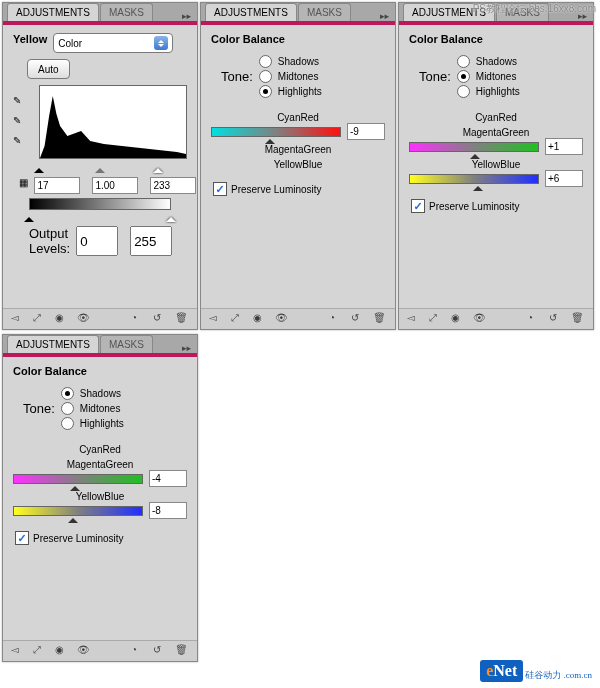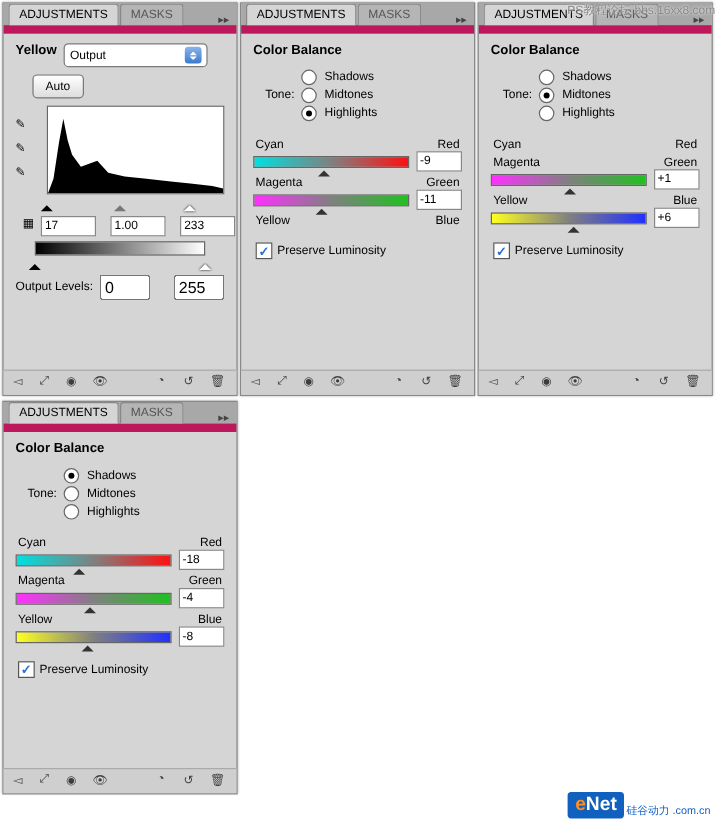--- a/index.html
+++ b/index.html
@@ -1,17 +1,17 @@
 <!DOCTYPE html>
 <html><head>
 <meta charset="utf-8">
 <style>
   body{margin:0;background:#fff;font-family:"Lucida Grande",Arial,sans-serif;font-size:10px;color:#000;width:600px;height:688px;position:relative}
   .panel{position:absolute;background:#d5d5d5;border:1px solid #888;box-shadow:0 0 2px rgba(0,0,0,.3)}
-  .tabbar{display:flex;background:#a8a8a8;height:18px;align-items:flex-end;padding:0 4px;border-bottom:7px solid #be185d}
+  .tabbar{display:flex;background:#a8a8a8;height:18px;align-items:flex-end;padding:0 4px;border-bottom:4px solid #be185d}
   .tab{background:#d5d5d5;padding:3px 8px;font-size:10px;border:1px solid #888;border-bottom:none;margin-right:1px;border-radius:3px 3px 0 0}
   .tab.inactive{background:#b5b5b5;color:#555}
   .collapse{margin-left:auto;font-size:9px;color:#444;padding:0 2px}
   .body{padding:8px 10px}
   .title{font-weight:bold;font-size:11px;margin-bottom:8px}
   .dd{display:inline-flex;align-items:center;background:#fff;border:1px solid #7a7a7a;border-radius:4px;height:18px;padding:0 4px;box-shadow:inset 0 1px 0 #fff}
   .dd .sel{flex:1}
   .dd .arr{width:14px;height:14px;background:linear-gradient(#8ab4e8,#3a7ad0);border-radius:3px;display:flex;flex-direction:column;align-items:center;justify-content:center;gap:1px}
   .dd .arr::before,.dd .arr::after{content:"";border:3px solid transparent}
   .dd .arr::before{border-bottom-color:#fff}
@@ -23,61 +23,61 @@
   .histo{flex:1;background:#fff;border:1px solid #666;height:72px;position:relative;overflow:hidden}
   .histo svg{position:absolute;bottom:0;left:0;width:100%;height:100%}
   .triangles{position:relative;height:10px;margin:2px 16px 2px 16px}
   .tri{position:absolute;width:0;height:0;border:5px solid transparent;border-bottom-color:#000;top:-2px;transform:translateX(-50%)}
   .tri.gray{border-bottom-color:#777}
   .tri.white{border-bottom-color:#fff;filter:drop-shadow(0 0 1px #000)}
   .numrow{display:flex;gap:6px;margin:0 6px}
   .numrow input{width:40px;height:15px;font-size:10px;border:1px solid #888;text-align:left;padding:0 2px}
   .grad{height:10px;margin:4px 16px;border:1px solid #666}
   .bw{background:linear-gradient(to right,#000,#fff)}
-  .lab{font-size:10px}
-  .outline{display:flex;align-items:center;gap:6px;margin:2px 0}
+  .lab{font-size:13px}
+  .outline{display:flex;gap:6px;margin:2px 16px}
   .footer{display:flex;align-items:center;gap:8px;height:20px;background:#cfcfcf;border-top:1px solid #aaa;padding:0 8px;position:absolute;bottom:0;left:0;right:0}
   .ficon{width:14px;height:14px;opacity:.7}
   .spacer{flex:1}
   .tonebox{margin-left:10px}
   .tone-row{display:flex;align-items:center;gap:6px;margin:2px 0}
   .radio{width:11px;height:11px;border:1px solid #666;border-radius:50%;background:#fff;display:inline-flex;align-items:center;justify-content:center}
   .radio.on::after{content:"";width:5px;height:5px;background:#000;border-radius:50%}
   .cbal{margin-top:12px}
   .crow{margin-bottom:4px}
-  .clabels{display:flex;justify-content:space-between;font-size:10px;margin:0 2px}
+  .clabels{display:flex;justify-content:center;font-size:10px;margin:0 2px}
   .cslide{display:flex;align-items:center;gap:6px}
   .gradbar{flex:1;height:8px;border:1px solid #666;position:relative}
   .gradbar .thumb{position:absolute;width:0;height:0;border:5px solid transparent;border-bottom-color:#333;top:6px;transform:translateX(-50%)}
   .valbox input{width:32px;height:15px;font-size:10px;border:1px solid #888;text-align:left;padding:0 2px;background:#fff}
   .chk{display:flex;align-items:center;gap:4px;margin-top:12px;margin-left:2px}
   .chkbox{width:12px;height:12px;border:1px solid #555;background:#fff;display:flex;align-items:center;justify-content:center;color:#2a6fd6;font-size:11px;font-weight:bold}
   .g-cr{background:linear-gradient(to right,#00e0e0,#808080,#ff1010)}
   .g-mg{background:linear-gradient(to right,#ff30ff,#808080,#20c020)}
   .g-yb{background:linear-gradient(to right,#ffff20,#808080,#2030ff)}
   .wm{position:absolute;top:2px;right:4px;font-size:10px;color:#888;text-shadow:0 0 2px #fff}
-  .enet{position:absolute;bottom:6px;right:8px;font-family:Liberation Sans, sans-serif;color:#fff}
+  .enet{position:absolute;bottom:6px;right:8px;font-family:Liberation Serif, serif;color:#fff}
   .enet .b{display:inline-block;background:#1060c0;padding:2px 6px;border-radius:3px;font-weight:bold;font-size:16px}
   .enet .b i{font-style:normal;color:#ff9020}
   .enet .cn{font-size:9px;color:#1060c0;vertical-align:bottom;margin-left:2px}
 </style>
 </head>
 <body>
 
 <div class="panel" style="left:2px;top:2px;width:194px;height:326px">
   <div class="tabbar">
     <div class="tab">ADJUSTMENTS</div>
     <div class="tab inactive">MASKS</div>
     <div class="collapse">▸▸</div>
   </div>
   <div class="body">
     <div class="row">
       <span class="title">Yellow</span>
       <span class="dd" style="width:110px">
-        <span class="sel">Output</span>
+        <span class="sel">Color</span>
           <span class="arr"></span>
       </span>
     </div>
     <div class="row" style="margin-left:14px">
       <span class="btn">Auto</span>
     </div>
     <div class="row">
       <div class="eyedrop">
         <span>✎</span>
         <span>✎</span>
@@ -162,26 +162,20 @@
               <span class="thumb" style="left:45%"></span>
             </div>
             <span class="valbox"><input value="-9" style=""></span>
           </div>
         </div>
       <div class="crow">
           <div class="clabels">
             <span>Magenta</span>
             <span>Green</span>
           </div>
-          <div class="cslide">
-            <div class="gradbar g-mg">
-              <span class="thumb" style="left:44%"></span>
-            </div>
-            <span class="valbox"><input value="-11" style=""></span>
-          </div>
         </div>
       <div class="crow">
           <div class="clabels">
             <span>Yellow</span>
             <span>Blue</span>
           </div>
         </div>
     </div>
     <div class="chk">
         <span class="chkbox">✓</span>
@@ -298,26 +292,20 @@
             <span>Highlights</span>
           </div>
       </div>
     </div>
     <div class="cbal">
       <div class="crow">
           <div class="clabels">
             <span>Cyan</span>
             <span>Red</span>
           </div>
-          <div class="cslide">
-            <div class="gradbar g-cr">
-              <span class="thumb" style="left:41%"></span>
-            </div>
-            <span class="valbox"><input value="-18" style=""></span>
-          </div>
         </div>
       <div class="crow">
           <div class="clabels">
             <span>Magenta</span>
             <span>Green</span>
           </div>
           <div class="cslide">
             <div class="gradbar g-mg">
               <span class="thumb" style="left:48%"></span>
             </div>

